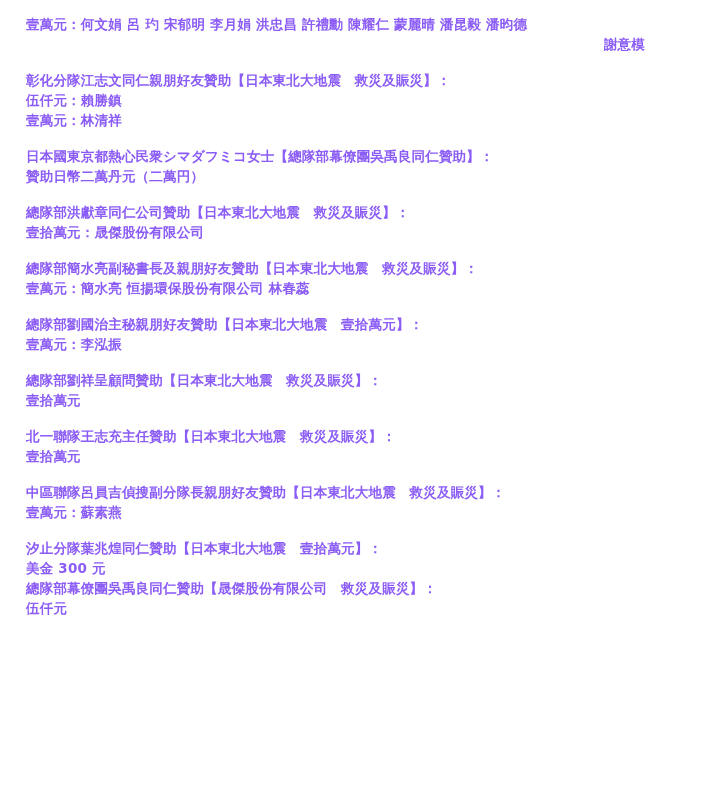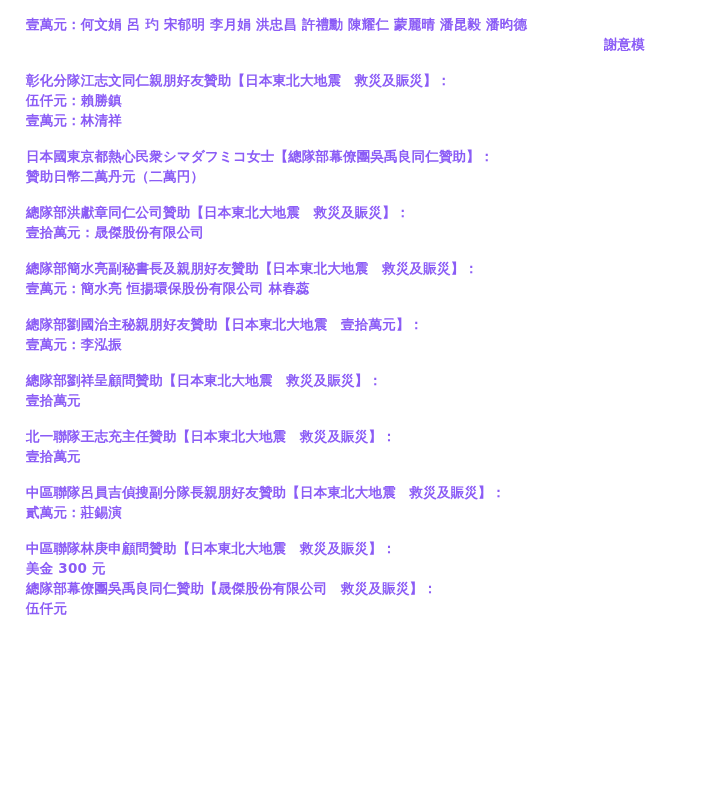--- a/index.html
+++ b/index.html
@@ -88,23 +88,23 @@
       <div class="block" id="block-7">
         <div class="line">總隊部劉祥呈顧問贊助【日本東北大地震　救災及賑災】：</div>
         <div class="line">壹拾萬元</div>
       </div>
       <div class="block" id="block-9">
         <div class="line">北一聯隊王志充主任贊助【日本東北大地震　救災及賑災】：</div>
         <div class="line">壹拾萬元</div>
       </div>
       <div class="block" id="block-10">
         <div class="line">中區聯隊呂員吉偵搜副分隊長親朋好友贊助【日本東北大地震　救災及賑災】：</div>
-        <div class="line">貳萬元：莊錫演</div>
+        <div class="line">壹萬元：蘇素燕</div>
       </div>
       <div class="block" id="block-11">
-        <div class="line">中區聯隊林庚申顧問贊助【日本東北大地震　救災及賑災】：</div>
+        <div class="line">汐止分隊葉兆煌同仁贊助【日本東北大地震　壹拾萬元】：</div>
         <div class="line">美金 300 元</div>
         <div class="line">總隊部幕僚團吳禹良同仁贊助【晟傑股份有限公司　救災及賑災】：</div>
         <div class="line">伍仟元</div>
       </div>
     </div>
   <div class="right-gutter"></div>
 </div>
 
 </body></html>

